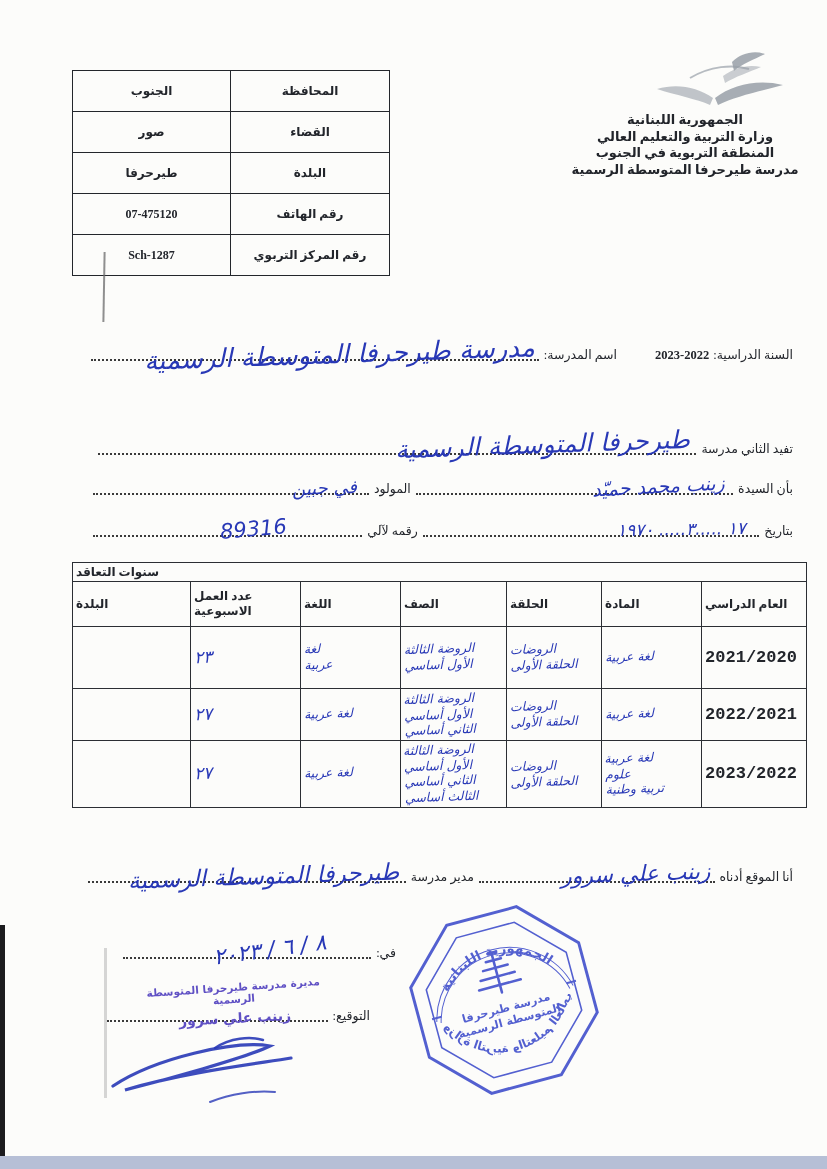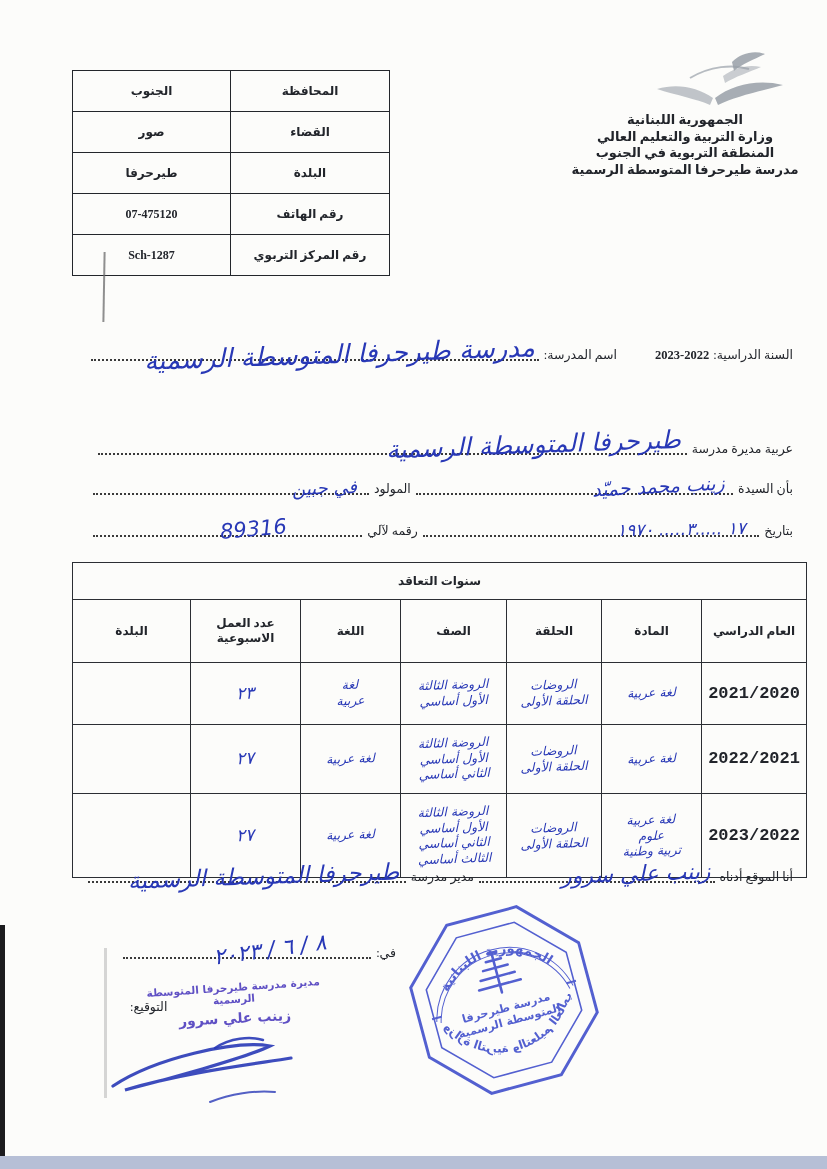--- a/index.html
+++ b/index.html
@@ -16,21 +16,21 @@
   table.info td.lbl{width:150px;}
   
   .title{position:absolute;left:250px;top:242px;width:340px;text-align:center;font-weight:bold;font-size:14.5px;direction:rtl;}
   
   .fline{position:absolute;display:flex;direction:rtl;align-items:flex-end;font-size:12.5px;}
   .fline .lbl{white-space:nowrap;padding:0 2px 1px 2px;}
   .dotline{flex:1;border-bottom:2px dotted #3a3a3a;position:relative;min-height:15px;margin:0 3px 3px 3px;}
   .dotline .hw{position:absolute;white-space:nowrap;line-height:1;}
   
   table.contract{position:absolute;left:72px;top:562px;width:734px;border-collapse:collapse;direction:rtl;table-layout:fixed;}
-  table.contract th,table.contract td{border:1.4px solid #2b2e33;padding:10px 3px;text-align:center;vertical-align:middle;}
+  table.contract th,table.contract td{border:1.4px solid #2b2e33;padding:1px 3px;text-align:left;vertical-align:middle;}
   table.contract th{font-size:12px;font-weight:bold;}
   table.contract th.span-title{height:16px;font-size:12px;}
   td.year{font-weight:bold;font-size:17px;font-family:Liberation Mono, monospace;}
   td.hwcell{white-space:pre-line;font-size:12.5px;line-height:1.25;}
   td.hwcell .hw{display:inline-block;transform:rotate(-2deg);}
   td.hours .hw{font-size:17px;transform:rotate(-4deg);}
   
   .purple-line1{position:absolute;left:126px;top:981px;width:215px;text-align:center;direction:rtl;
     color:#5f50c4;font-weight:bold;font-size:10.5px;transform:rotate(-4deg);font-family:"DejaVu Sans",sans-serif;}
   .purple-line2{position:absolute;left:155px;top:1010px;width:160px;text-align:center;direction:rtl;
@@ -93,21 +93,21 @@
     <span class="lbl">السنة الدراسية:</span>
     <span class="lbl" style="font-weight:bold;">2023-2022</span>
     <span style="width:34px;"></span>
     <span class="lbl">اسم المدرسة:</span>
     <span class="dotline">
       <span class="hw" style="right:4px;bottom:-8px;font-size:26px;transform:rotate(-2deg);">مدرسة طيرحرفا المتوسطة الرسمية</span>
     </span>
   </div>
 
   <div class="fline" style="left:95px;right:32px;top:424px;height:34px;">
-    <span class="lbl">عربية مديرة مدرسة</span>
+    <span class="lbl">تفيد الثاني مدرسة</span>
     <span class="dotline">
       <span class="hw" style="right:6px;bottom:-4px;font-size:25px;transform:rotate(-2deg);">طيرحرفا المتوسطة الرسمية</span>
     </span>
   </div>
 
   <div class="fline" style="left:90px;right:32px;top:468px;height:30px;">
     <span class="lbl">بأن السيدة</span>
     <span class="dotline" style="flex:1.15;">
       <span class="hw" style="right:8px;bottom:-3px;font-size:19px;transform:rotate(-3deg);">زينب محمد حميّد</span>
     </span>
@@ -206,21 +206,21 @@
     </span>
   </div>
 
   <div class="fline" style="left:120px;top:934px;width:278px;height:28px;">
     <span class="lbl">في:</span>
     <span class="dotline">
       <span class="hw" style="right:18%;bottom:-4px;font-size:22px;transform:rotate(-8deg);">٨ / ٦ / ٢٠٢٣</span>
     </span>
   </div>
 
-  <div class="fline" style="left:128px;top:999px;width:268px;height:26px;flex-direction:column;">
+  <div class="fline" style="left:104px;top:999px;width:268px;height:26px;">
     <span class="lbl">التوقيع:</span>
     <span class="dotline"></span>
   </div>
 
   <div class="purple-line1">مديرة مدرسة طيرحرفا المتوسطة الرسمية</div>
   <div class="purple-line2">زينب علي سرور</div>
 
   <svg class="abs" style="left:95px;top:1028px;width:210px;height:80px;" viewBox="0 0 210 80">
     <path d="M18,58 C60,30 140,12 175,18 C150,30 70,52 30,62 C90,44 160,36 196,30" fill="none" stroke="#2838b6" stroke-width="3.2" stroke-linecap="round" opacity="0.9"></path>
     <path d="M120,20 C135,10 155,8 168,12" fill="none" stroke="#2838b6" stroke-width="2.4" stroke-linecap="round" opacity="0.9"></path>

